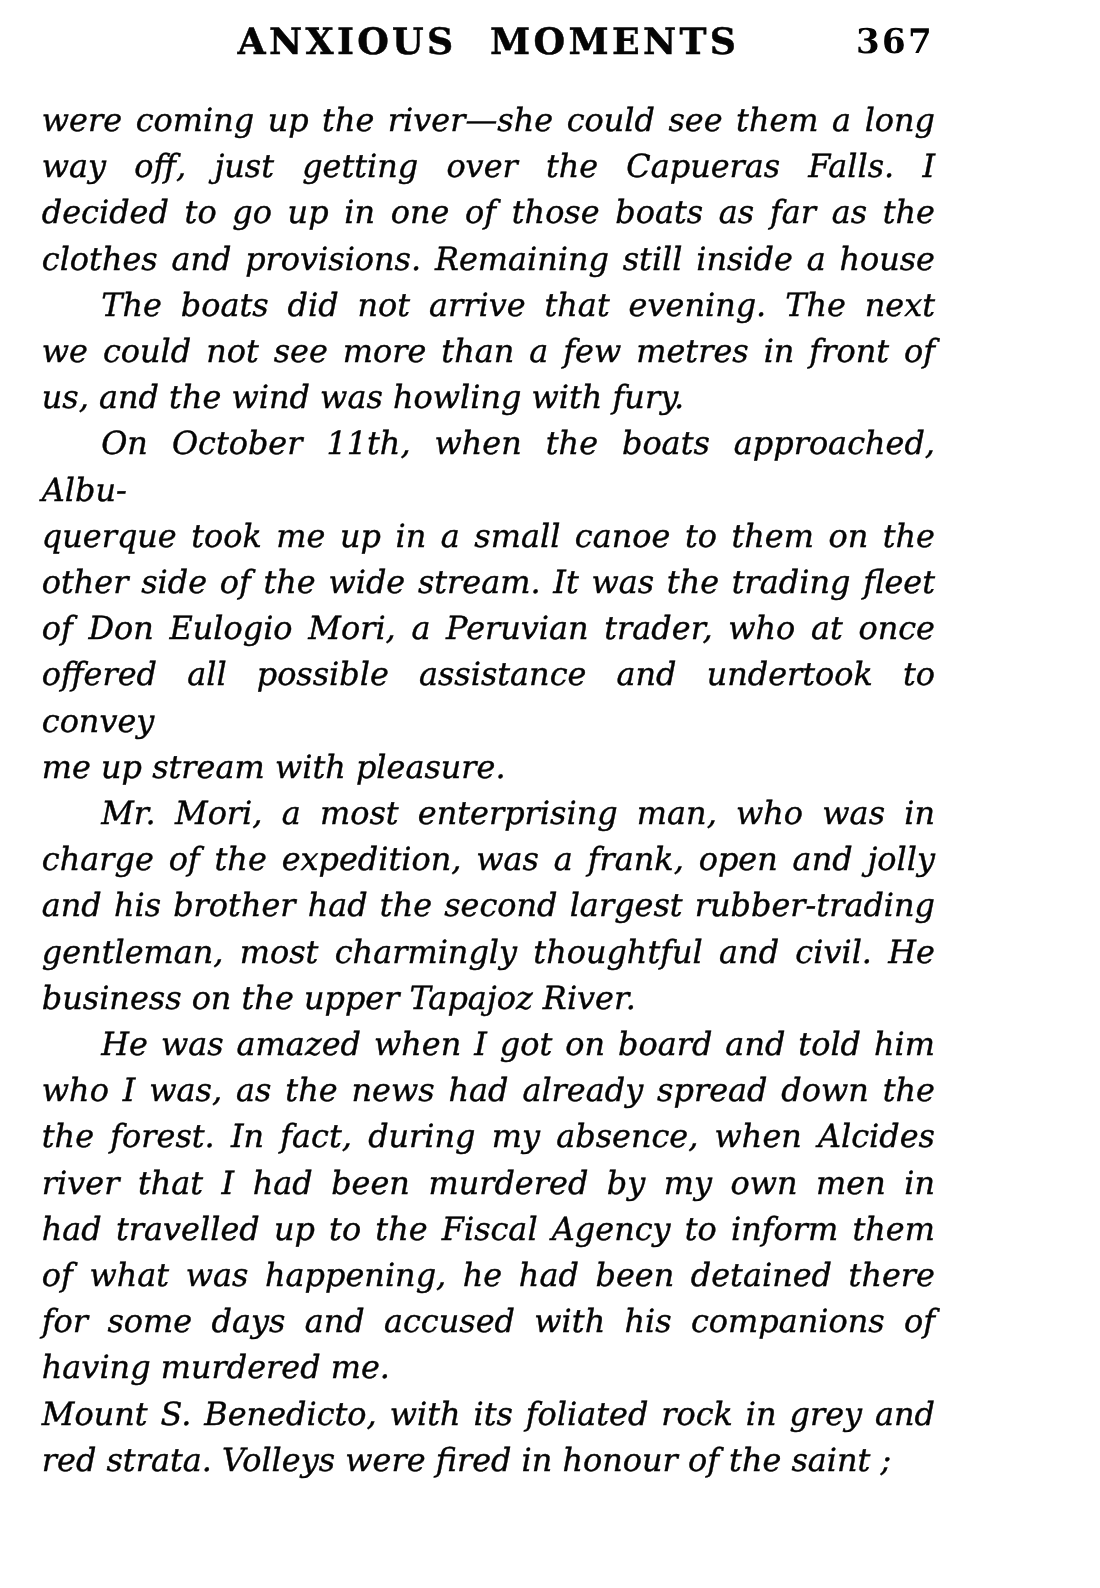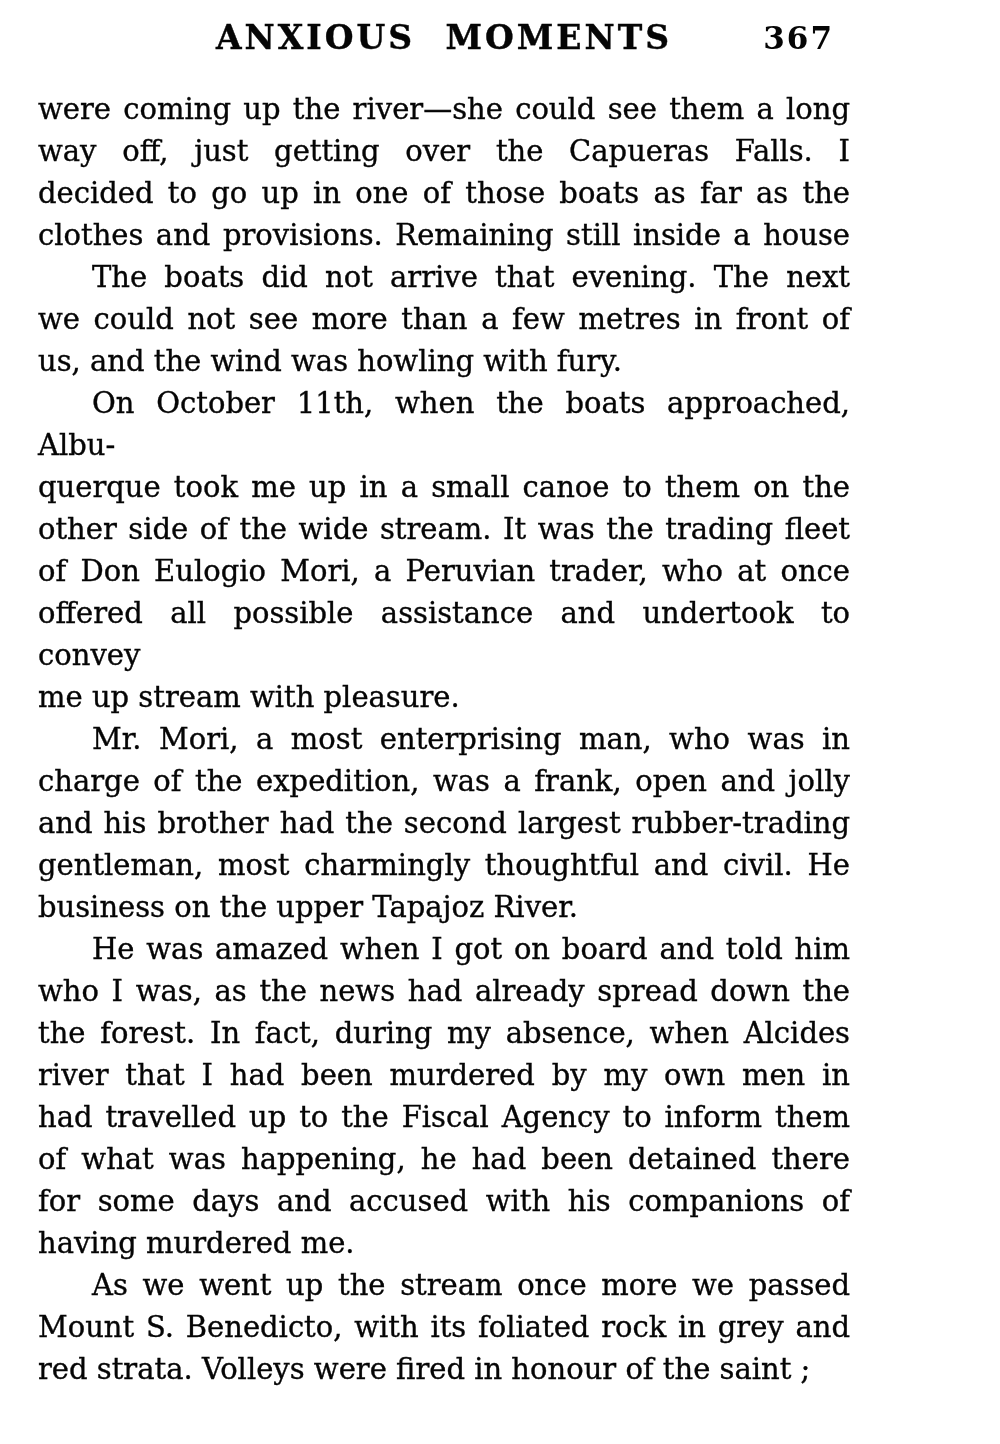--- a/index.html
+++ b/index.html
@@ -26,29 +26,30 @@
     text-align: center;
     font-size: 33px;
     font-weight: bold;
     letter-spacing: 3px;
     word-spacing: 16px;
     line-height: 48px;
     -webkit-text-stroke: 0.4px #050505;
   }
   .pagenum {
     position: absolute;
-    right: 16px;
+    right: 1px;
     top: 0;
     font-size: 31px;
     font-weight: bold;
     line-height: 48px;
     letter-spacing: 2px;
   }
   .body-text {
     margin-top: 26px;
+    font-style: italic;
   }
   .para {
     margin: 0;
   }
   .line {
     font-size: 29px;
     line-height: 42px;
     text-align: justify;
     text-align-last: justify;
     -webkit-text-stroke: 0.35px #050505;
@@ -99,18 +100,17 @@
         <div class="line indent">He was amazed when I got on board and told him</div>
         <div class="line">who I was, as the news had already spread down the</div>
         <div class="line">the forest.  In fact, during my absence, when Alcides</div>
         <div class="line">river that I had been murdered by my own men in</div>
         <div class="line">had travelled up to the Fiscal Agency to inform them</div>
         <div class="line">of what was happening, he had been detained there</div>
         <div class="line">for some days and accused with his companions of</div>
         <div class="line last">having murdered me.</div>
       </div>
       <div class="para">
-        <div class="line indent">As we went up the stream once more we passed</div>
         <div class="line">Mount S. Benedicto, with its foliated rock in grey and</div>
         <div class="line last">red strata.  Volleys were fired in honour of the saint ;</div>
       </div>
     </div>
 </div>
 
 </body></html>

